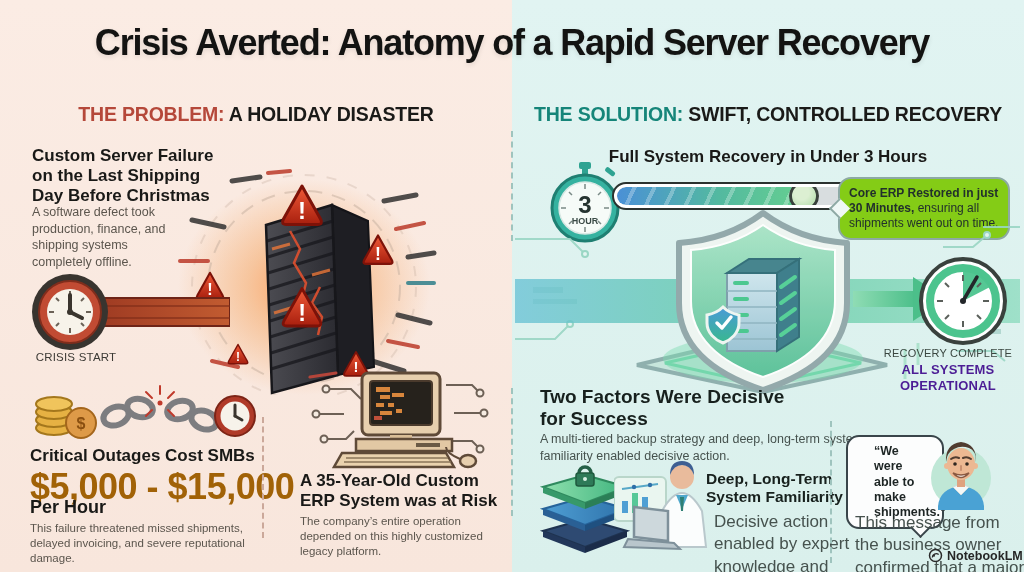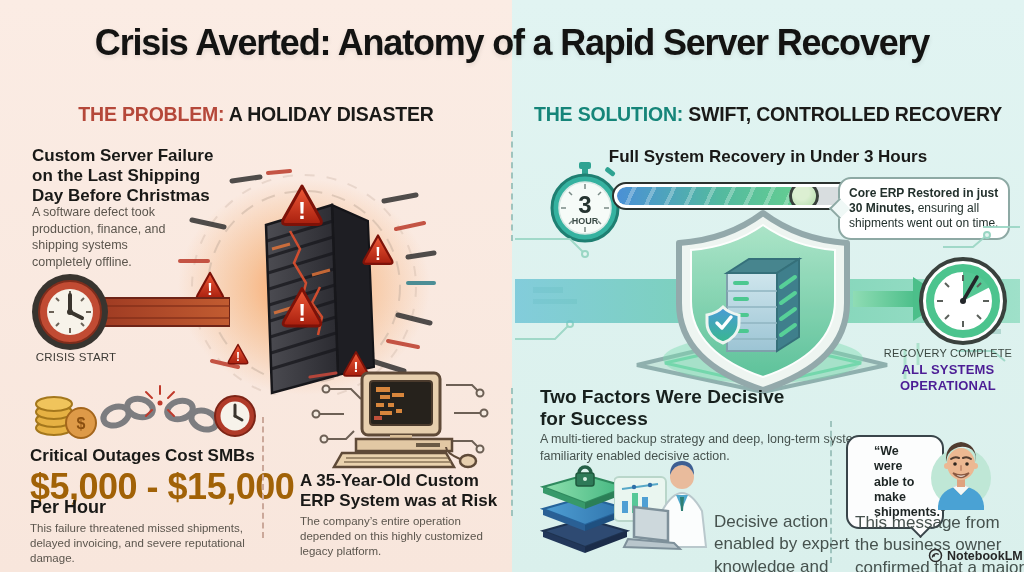--- a/index.html
+++ b/index.html
@@ -32,21 +32,21 @@
         border-radius:16px;padding:3px;box-sizing:border-box;}
   .ptrack{position:relative;width:100%;height:100%;background:#d8dddf;border-radius:10px;overflow:hidden;}
   .pfill{position:absolute;left:0;top:0;height:100%;border-radius:10px;
          background:linear-gradient(90deg,#4a90d6,#53b9a0 55%,#65cf90);
          background-image:repeating-linear-gradient(115deg,rgba(255,255,255,0) 0 14px,rgba(255,255,255,.28) 14px 18px),
            linear-gradient(90deg,#4a90d6,#53b9a0 55%,#65cf90);}
   .pmark{position:absolute;top:50%;transform:translateY(-50%);width:24px;height:24px;border-radius:50%;
          border:3px solid #39413c;background:radial-gradient(circle at 40% 35%,#dcefd2 35%,#a9d8a2);}
   .pchev{position:absolute;left:79%;top:50%;transform:translateY(-54%);color:#c0c8ca;font-size:15px;font-weight:700;}
   
-  .callout{left:838px;top:177px;width:172px;background:#ffffff;border:2px solid #8da9a4;border-radius:13px;
+  .callout{left:838px;top:177px;width:172px;background:#84cc16;border:2px solid #8da9a4;border-radius:13px;
            padding:7px 9px;box-sizing:border-box;font-size:12px;line-height:1.26;color:#22302c;}
   .callout .tail{position:absolute;left:-8px;top:22px;width:13px;height:13px;background:#eff8f6;
                  border-left:2px solid #8da9a4;border-bottom:2px solid #8da9a4;transform:rotate(45deg);}
   
   .bubble{left:846px;top:435px;width:98px;background:#fcfdfd;border:2px solid #39454a;border-radius:13px;
           padding:7px 26px;box-sizing:border-box;font-size:12.5px;font-weight:700;line-height:1.22;color:#1d2524;}
   .bubble .tail{position:absolute;right:14px;bottom:-8px;width:13px;height:13px;background:#fcfdfd;
                 border-right:2px solid #39454a;border-bottom:2px solid #39454a;transform:rotate(45deg);}
   .watermark{left:928px;top:548px;display:flex;align-items:center;gap:4px;
              font-size:12.5px;font-weight:700;color:#262626;}
@@ -462,20 +462,21 @@
       <circle cx="36" cy="34" r="2.2" fill="#2f6fa8"></circle>
     <circle cx="68" cy="26" r="12" fill="#e9bb9c"></circle>
     <path d="M56,24 Q56,10 68,10 Q80,10 80,24 Q76,14 68,14 Q60,14 56,24 Z" fill="#3e5f92"></path>
     <path d="M48,60 Q58,42 68,42 Q78,42 88,60 L92,96 L44,96 Z" fill="#fbfdfd" stroke="#b9c8cc" stroke-width="2"></path>
     <polygon points="62,44 74,44 68,58" fill="#4fa8cc"></polygon>
     <polygon points="66,46 70,46 69,60 67,60" fill="#2e7f74"></polygon>
     <polygon points="20,56 54,60 54,90 20,86" fill="#cdd8dc" stroke="#7e909a" stroke-width="2.5"></polygon>
     <polygon points="14,88 60,92 66,98 10,96" fill="#b9c6cc" stroke="#7e909a" stroke-width="2"></polygon>
   </svg>
 
+  <div class="abs h16" style="left:706px;top:470px;width:172px;">Deep, Long-Term System Familiarity</div>
   <div class="abs body-rs" style="left:706px;top:511px;width:168px;">Decisive action enabled by expert knowledge and layered protection.</div>
 
   <div class="abs dash-v" style="left:830px;top:421px;height:142px;"></div>
 
   <div class="abs bubble">
     <div class="tail"></div>
     <span>“We were able to make shipments.”</span>
   </div>
 
   <svg class="abs" style="left:924px;top:430px;" width="74" height="80" viewBox="0 0 74 80">

